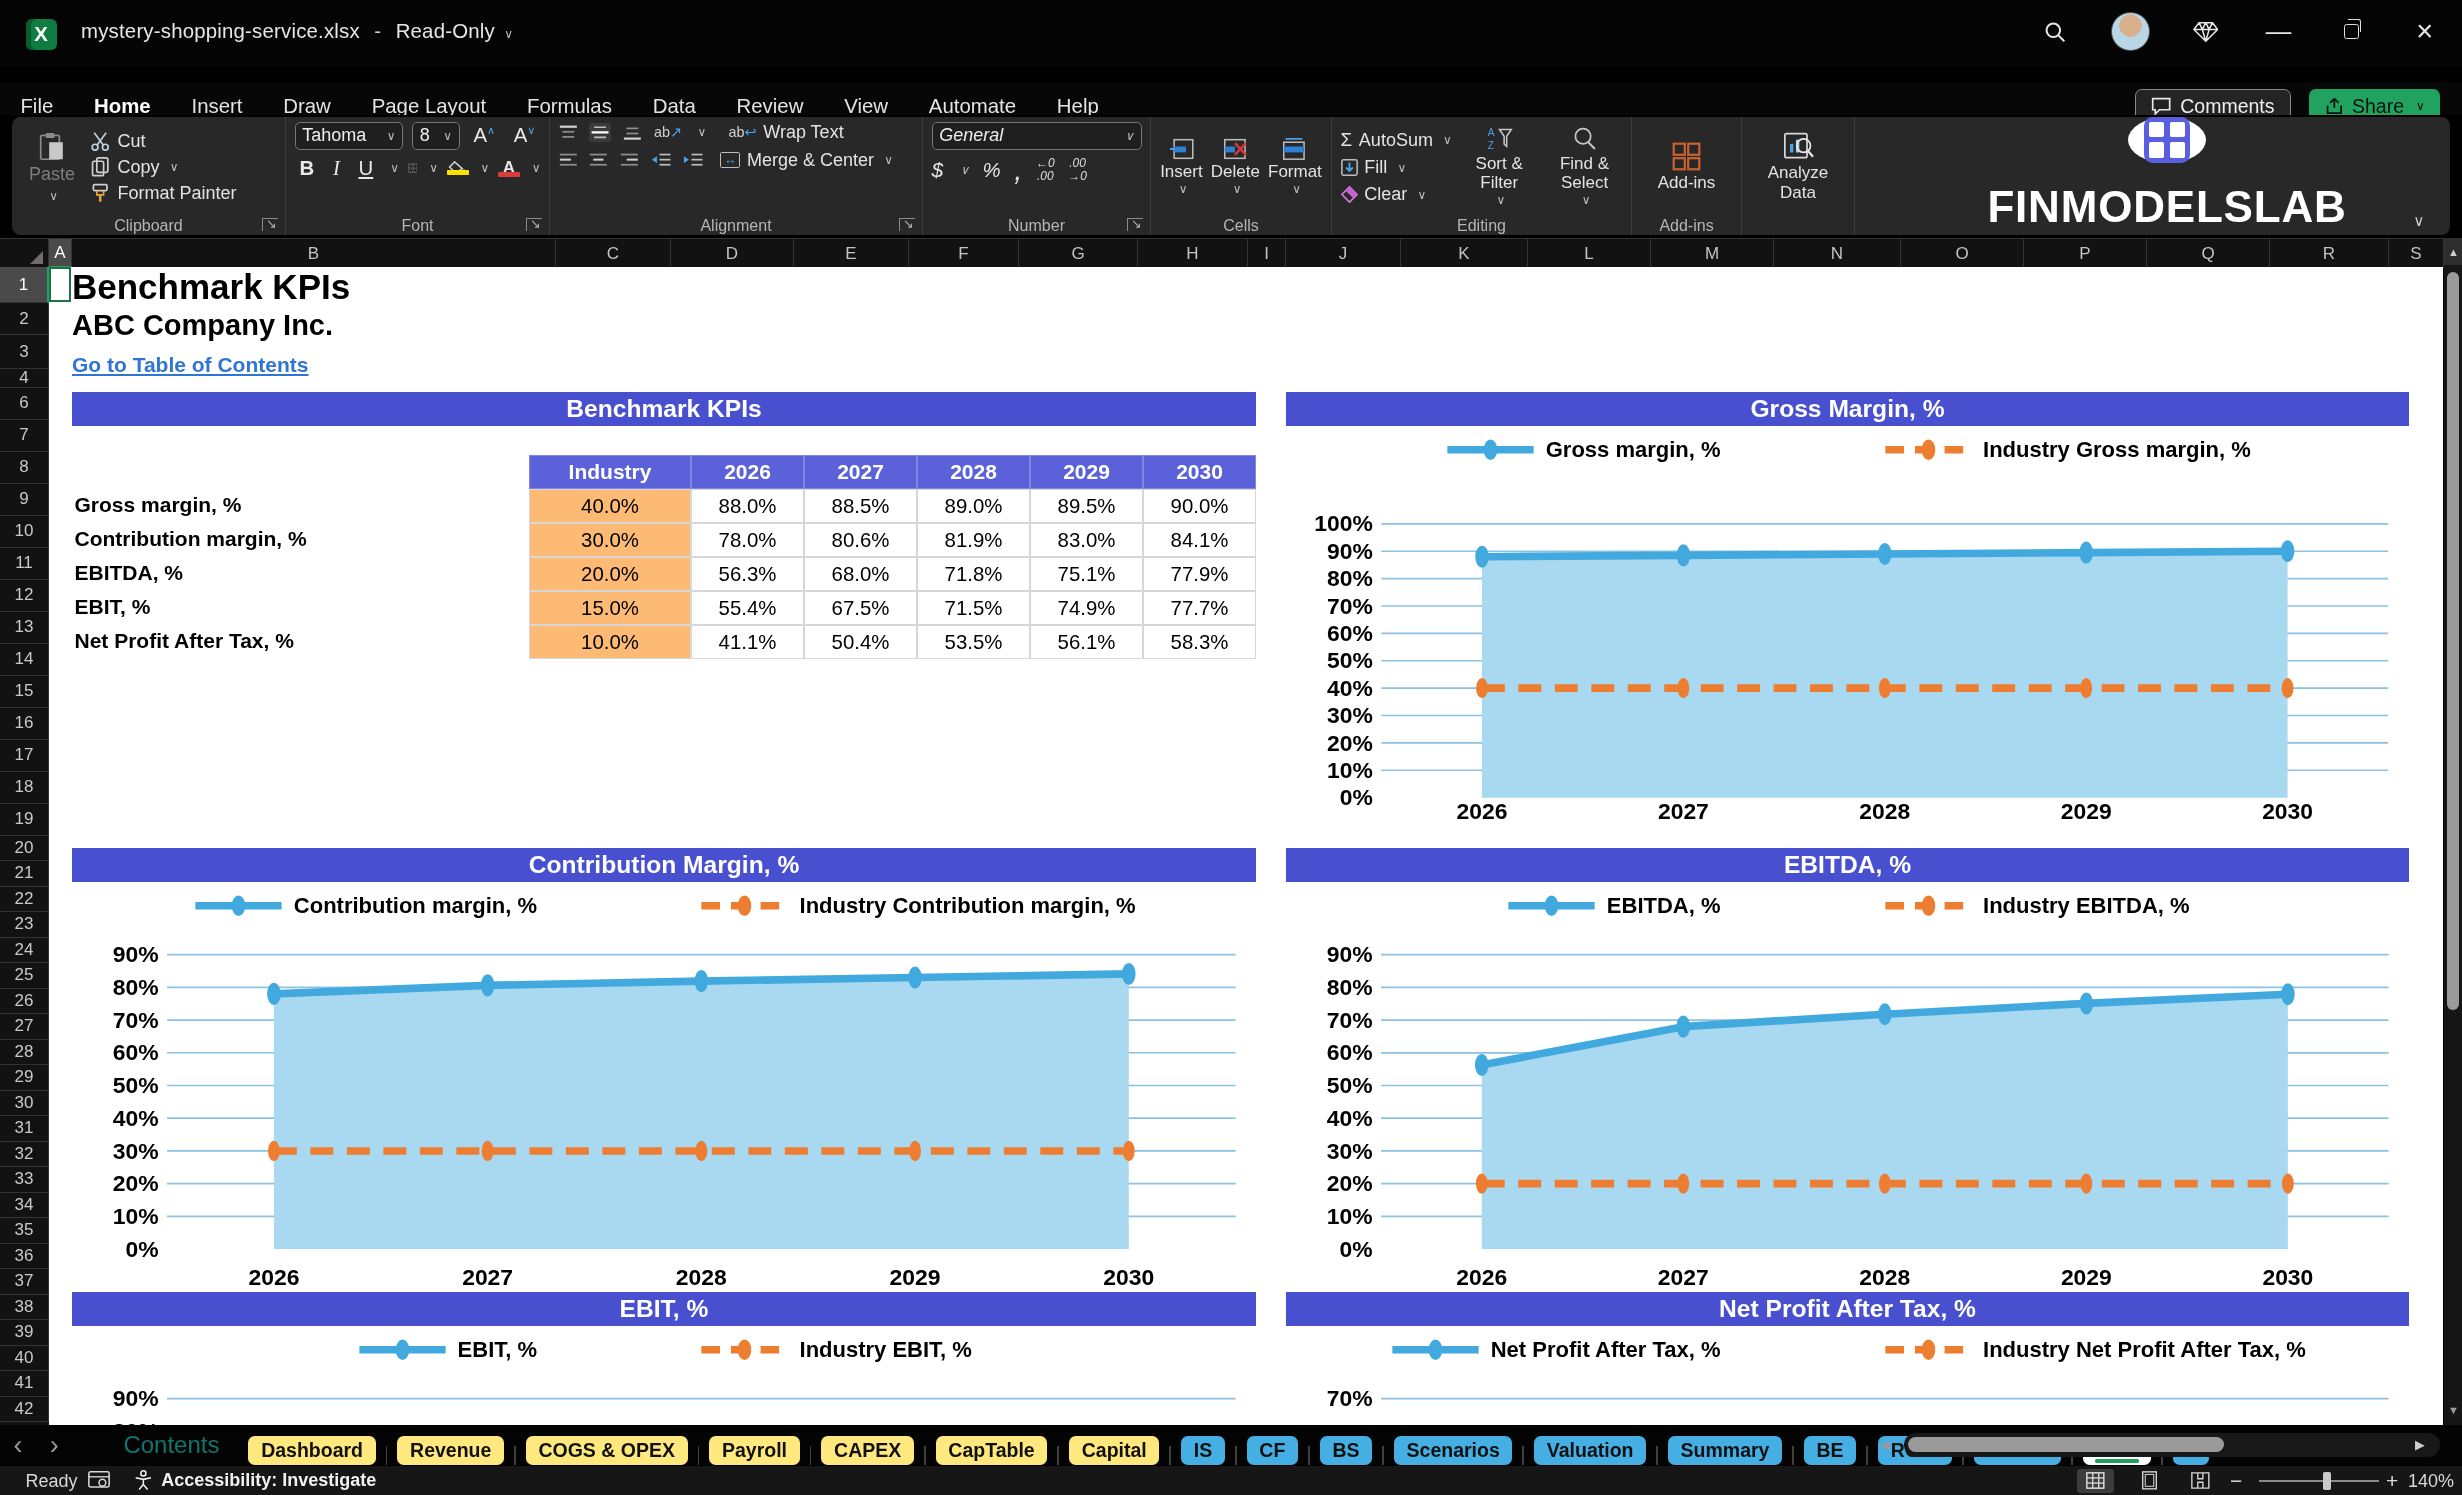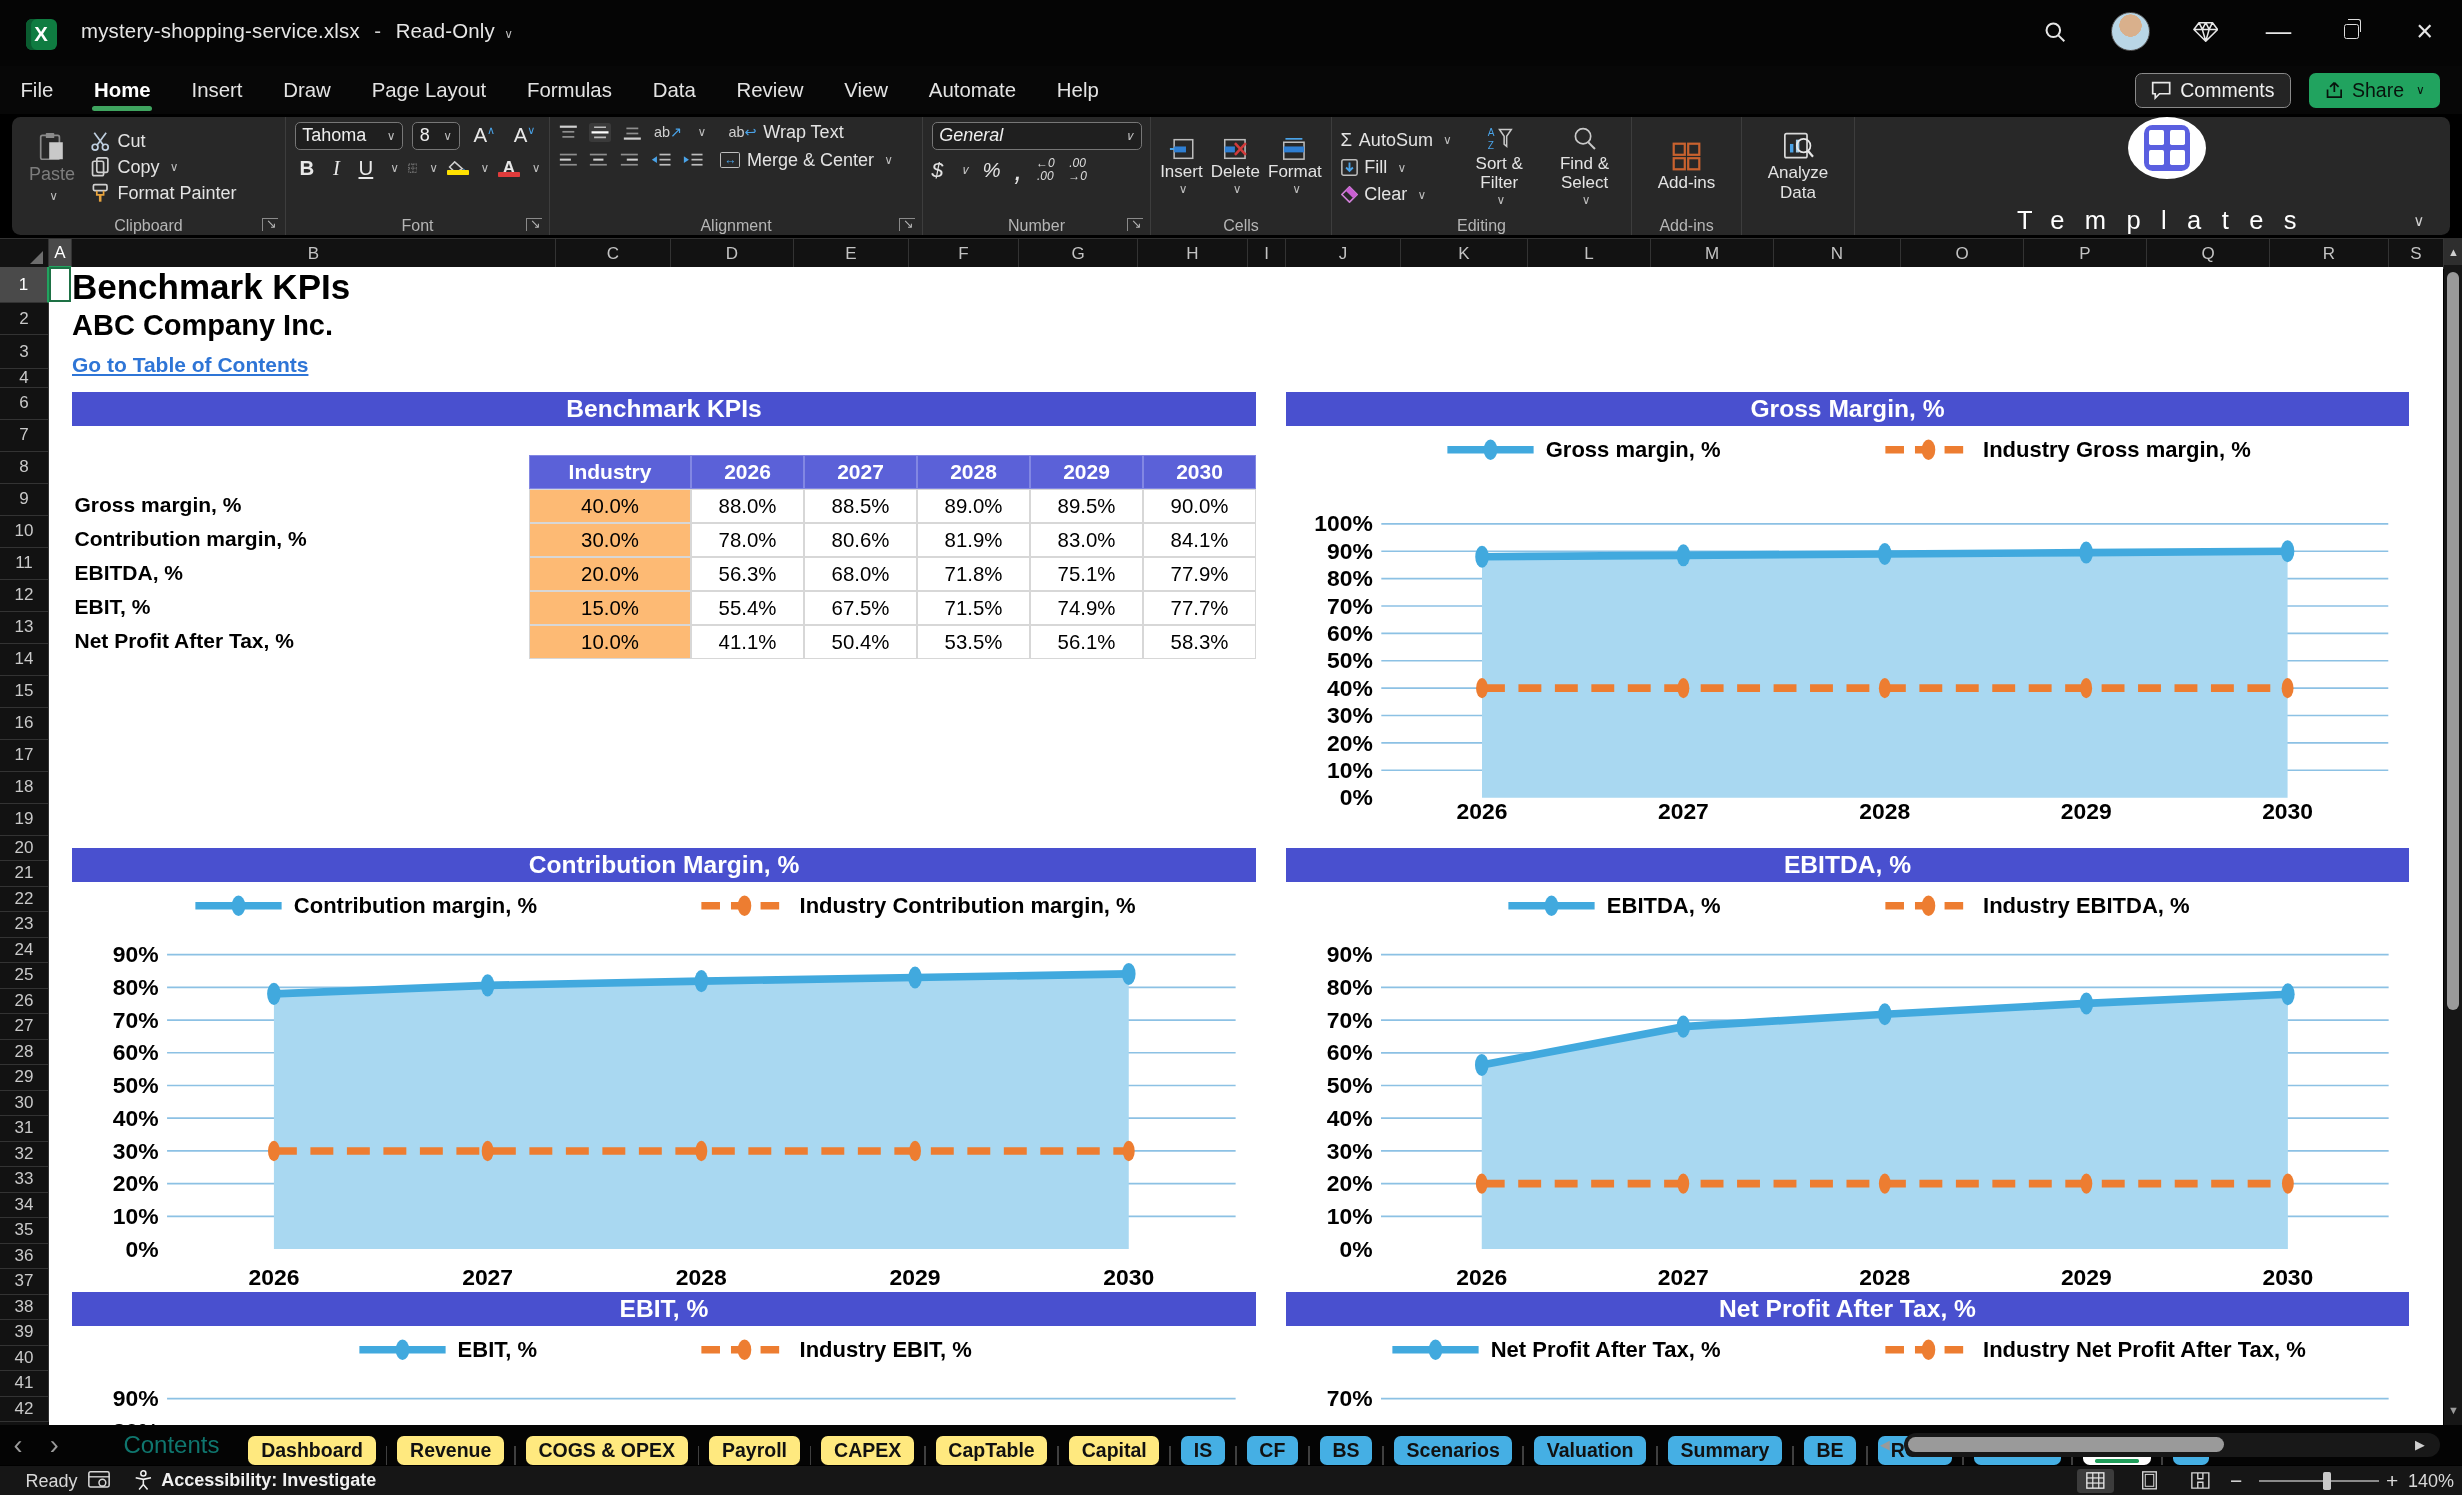--- a/index.html
+++ b/index.html
@@ -12,21 +12,21 @@
   #fname .dim{color:#cfcfcf;margin:0 8.5px;}
   #tb-right{position:absolute;right:20.4px;top:12px;display:flex;align-items:center;gap:39px;color:#e6e6e6;}
   .tb-ic{width:34px;height:34px;display:flex;align-items:center;justify-content:center;}
   #avatar{width:37px;height:37px;border-radius:50%;
     background:radial-gradient(circle at 50% 34%,#d9b08c 0 36%,#b9d6e6 37%);border:0.8px solid #555;}
   #win-restore i{display:block;width:13.6px;height:13.6px;border:1.7px solid #ddd;border-radius:2.5px;position:relative;}
   #win-restore i:before{content:"";position:absolute;left:3.4px;top:-6px;width:12px;height:12px;border:1.7px solid #ddd;border-left:none;border-bottom:none;border-radius:0 2.5px 0 0;}
   #win-close{font-size:29px;line-height:29px;}
   #win-min{font-size:25.5px;}
   
-  #menubar{position:absolute;left:0;top:66px;width:2462px;height:48px;background:#070707;display:flex;align-items:center;}
+  #menubar{position:absolute;left:0;top:82px;width:2462px;height:48px;background:#070707;display:flex;align-items:center;}
   .mitem{color:#e3e3e3;font-size:20.4px;padding:0 20.4px;height:100%;display:flex;align-items:center;position:relative;cursor:default;}
   .mitem.active{color:#fff;font-weight:bold;}
   .mitem.active:after{content:"";position:absolute;left:18.7px;right:18.7px;bottom:3.4px;height:4.2px;border-radius:2.5px;background:#3fa45f;}
   #menu-right{position:absolute;right:22px;top:6.8px;display:flex;gap:18.7px;align-items:center;}
   #comments-btn{border:0.8px solid #8a8a8a;border-radius:6.8px;background:#242424;color:#efefef;font-size:19.5px;
     padding:5.1px 15.3px;display:flex;align-items:center;gap:8.5px;}
   #share-btn{background:#21a35f;border-radius:6.8px;color:#08130c;font-size:19.5px;padding:6px 15.3px;display:flex;align-items:center;gap:8.5px;}
   
   #ribbon{position:absolute;left:0;top:115px;width:2462px;height:123px;background:#000;}
   #ribbon-panel{position:absolute;left:12px;right:12px;top:1.7px;bottom:3.4px;background:#282828;border-radius:8.5px;display:flex;}
@@ -481,20 +481,21 @@
   <div class="rgroup" id="logo-area">
     <div id="logo-circle">
           <div id="logo-sq">
             <i></i>
             <i></i>
             <i></i>
             <i></i>
           </div>
         </div>
     <div>
+      <div id="logo-title">FINMODELSLAB</div>
       <div id="logo-sub">Templates</div>
     </div>
   </div>
   <span id="ribbon-collapse">∨</span>
  </div>
 </div>
 
 <div id="colheads">
     <div class="chcell" id="corner"></div>
     <div class="chcell sel" style="width: 23px;">A</div>

